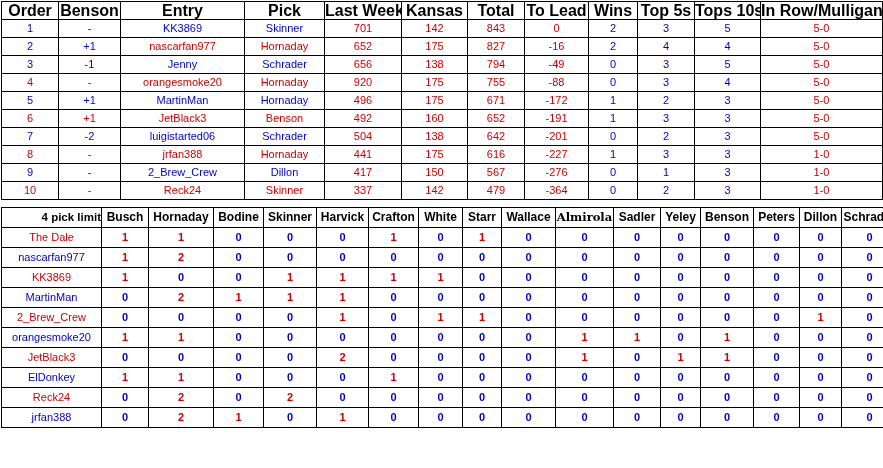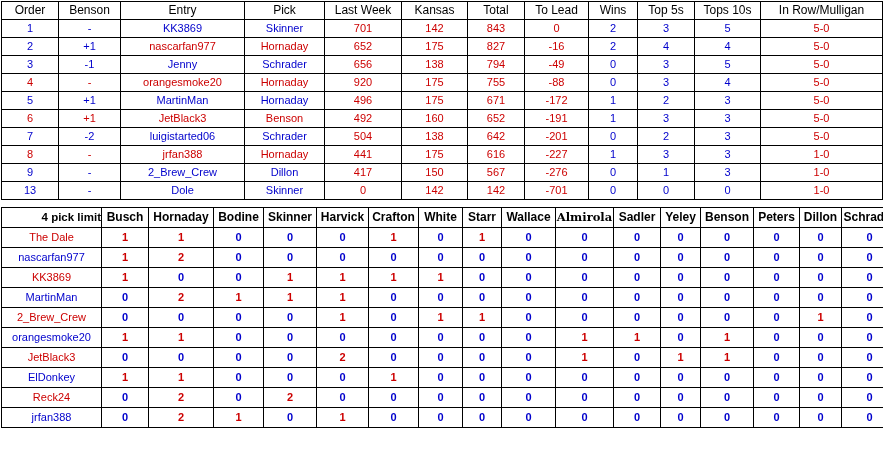--- a/index.html
+++ b/index.html
@@ -11,21 +11,21 @@
   #standings th,#standings td{
     border:1px solid #000000;
     font-size:11px;
     text-align:center;
     height:17px;
     line-height:15px;
     padding:0;
     overflow:hidden;
     white-space:nowrap;
   }
-  #standings thead th{font-weight:normal;color:#000000;background:#ffffff;font-size:12px;}
+  #standings thead th{font-weight:bold;color:#000000;background:#ffffff;font-size:16px;}
   #standings .c-blue{color:#0000cc;}
   #standings .c-red{color:#cc0000;}
   
   #picks{width:881px;margin:3px 0 0 1px;}
   #picks th,#picks td{
     border:1px solid #000000;
     font-size:11px;
     text-align:center;
     height:19px;
     line-height:17px;
@@ -199,31 +199,31 @@
           <td class="c-red">417</td>
           <td class="c-red">150</td>
           <td class="c-red">567</td>
           <td class="c-red">-276</td>
           <td class="c-blue">0</td>
           <td class="c-blue">1</td>
           <td class="c-blue">3</td>
           <td class="c-red">1-0</td>
         </tr>
         <tr>
-          <td class="c-blue">13</td>
-          <td class="c-blue">-</td>
-          <td class="c-blue">Dole</td>
-          <td class="c-blue">Skinner</td>
-          <td class="c-red">0</td>
+          <td class="c-red">10</td>
+          <td class="c-red">-</td>
+          <td class="c-red">Reck24</td>
+          <td class="c-red">Skinner</td>
+          <td class="c-red">337</td>
           <td class="c-red">142</td>
-          <td class="c-red">142</td>
-          <td class="c-red">-701</td>
+          <td class="c-red">479</td>
+          <td class="c-red">-364</td>
           <td class="c-blue">0</td>
-          <td class="c-blue">0</td>
-          <td class="c-blue">0</td>
+          <td class="c-blue">2</td>
+          <td class="c-blue">3</td>
           <td class="c-red">1-0</td>
         </tr>
       </tbody>
   </table>
 
   <div class="gap"></div>
 
   <table id="picks">
     <colgroup>
       <col style="width:100px">

